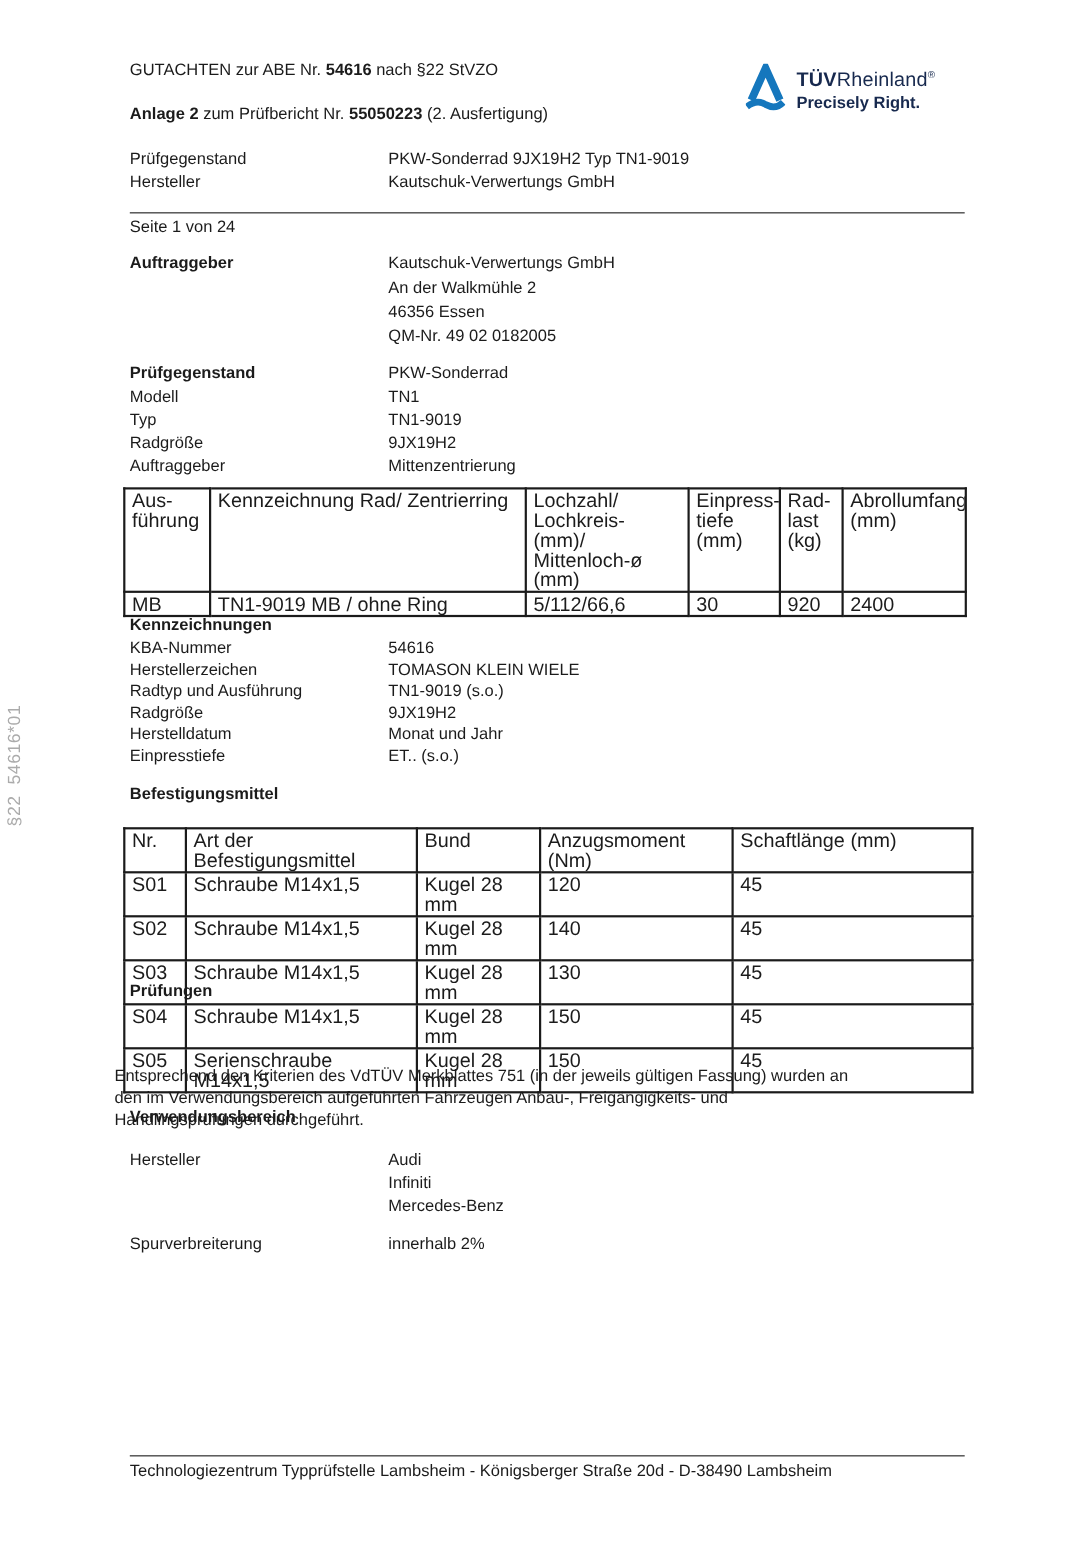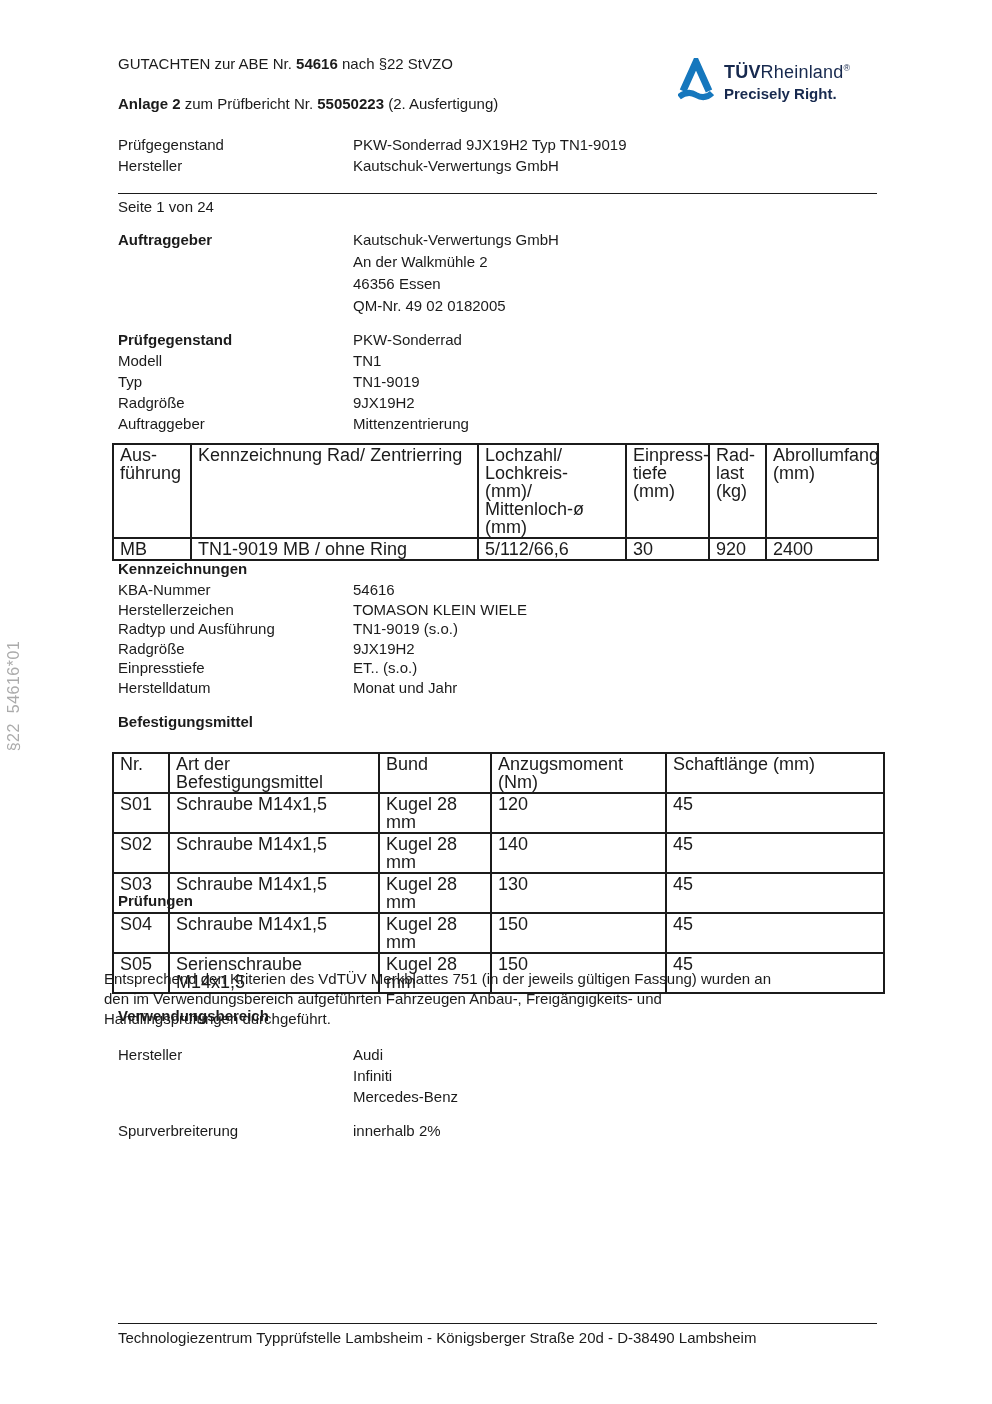--- a/index.html
+++ b/index.html
@@ -166,26 +166,26 @@
       </div>
     <div class="kv-row">
         <span class="k">Radtyp und Ausführung</span>
         <span class="v">TN1-9019 (s.o.)</span>
       </div>
     <div class="kv-row">
         <span class="k">Radgröße</span>
         <span class="v">9JX19H2</span>
       </div>
     <div class="kv-row">
+        <span class="k">Herstelldatum</span>
+        <span class="v">Monat und Jahr</span>
+      </div>
+    <div class="kv-row">
         <span class="k">Einpresstiefe</span>
         <span class="v">ET.. (s.o.)</span>
-      </div>
-    <div class="kv-row">
-        <span class="k">Herstelldatum</span>
-        <span class="v">Monat und Jahr</span>
       </div>
   </div>
 
   <div class="abs bold lh20" style="left:118px; top:712px;">Befestigungsmittel</div>
   <table class="abs" style="left:112px; top:752px; width:771px;">
     <colgroup>
         <col style="width:56px">
         <col style="width:210px">
         <col style="width:112px">
         <col style="width:175px">

